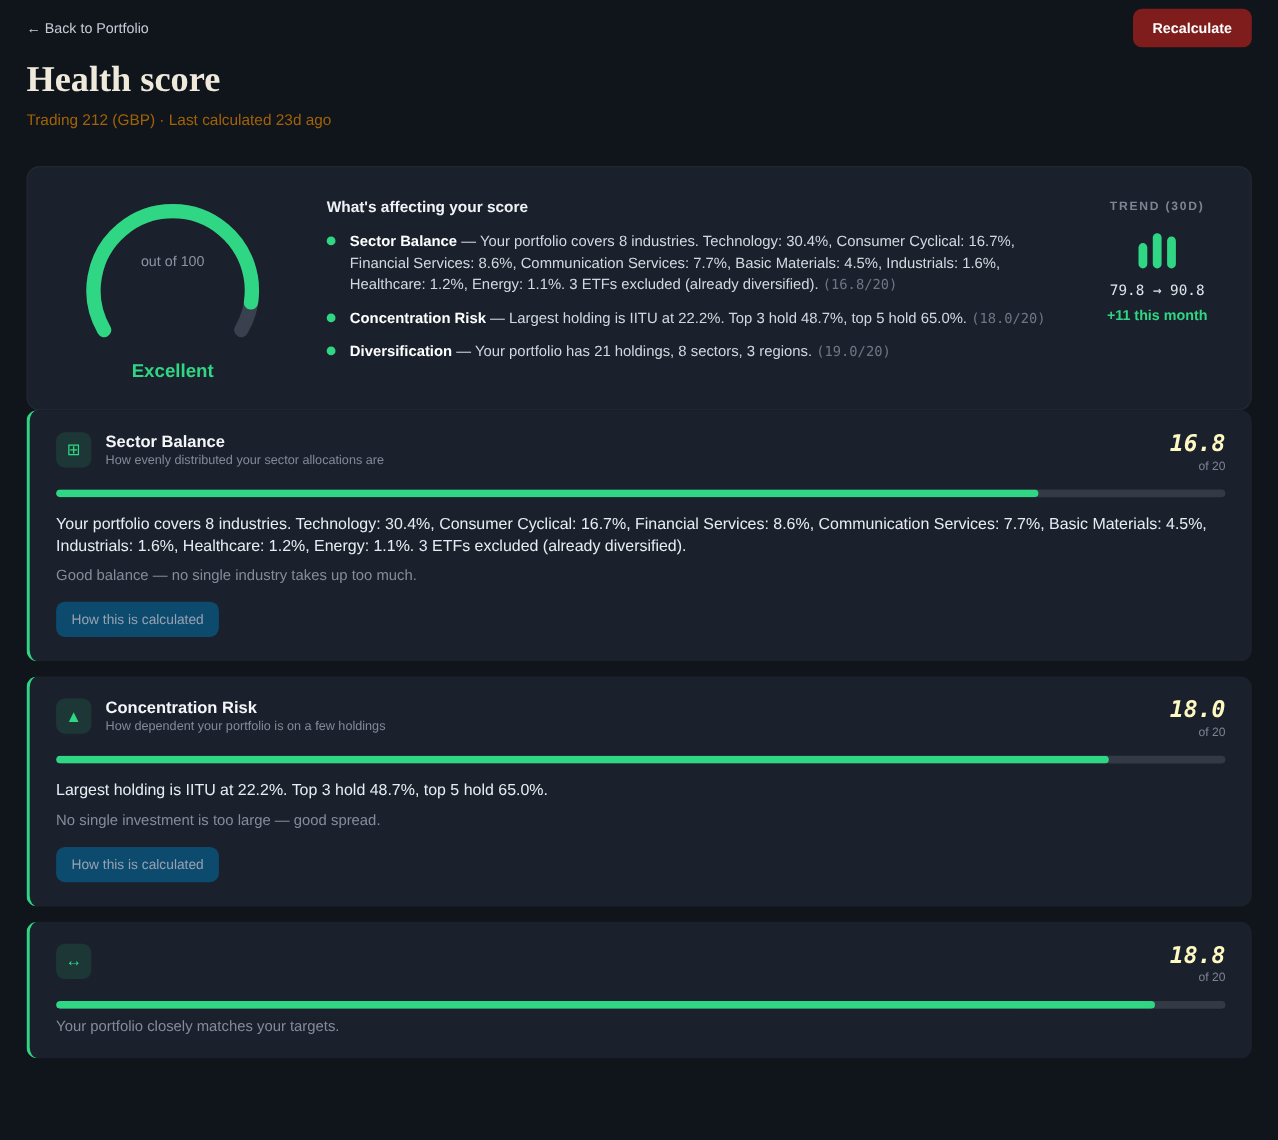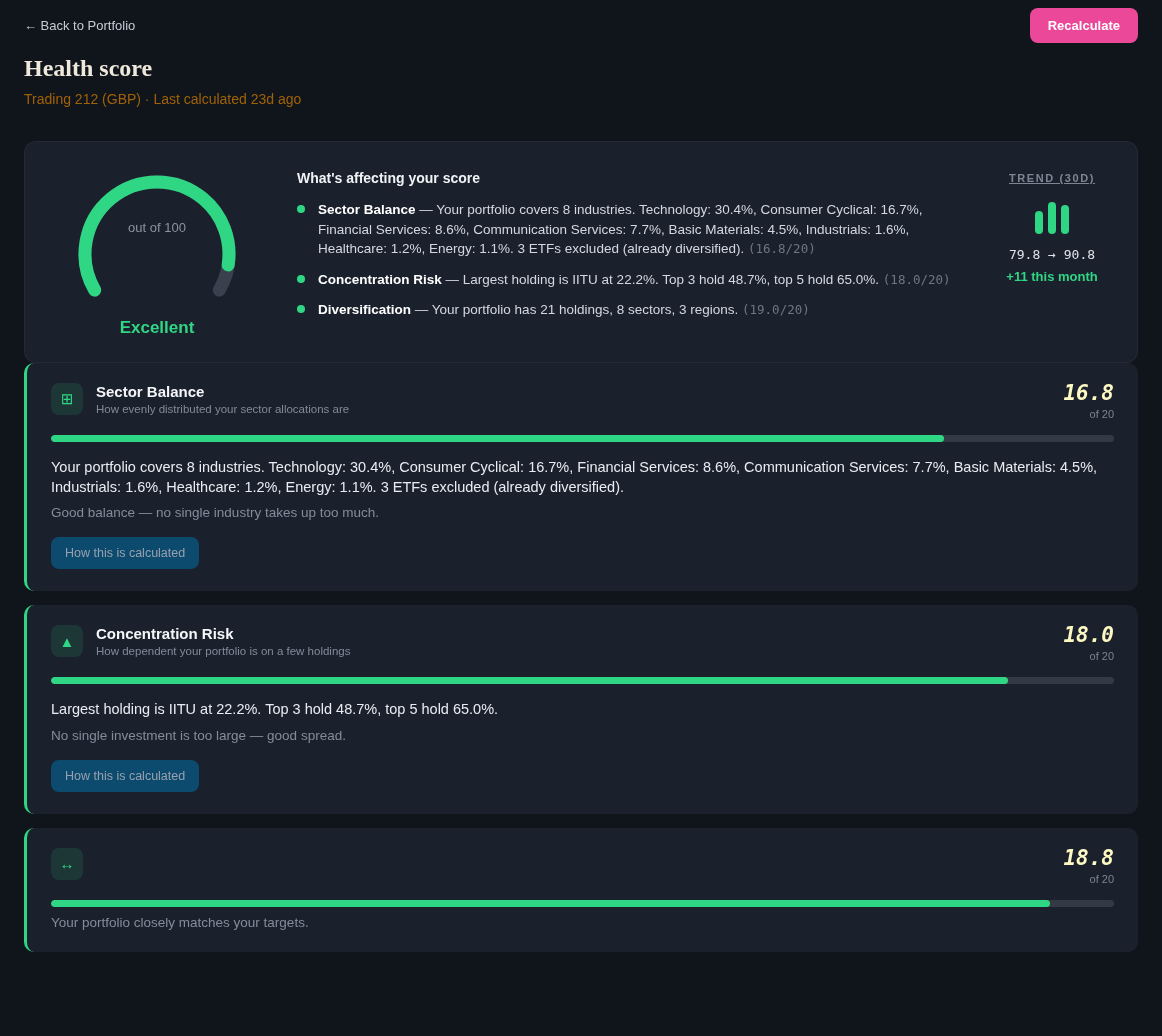--- a/index.html
+++ b/index.html
@@ -8,28 +8,28 @@
     width:1162px; height:1036px; overflow:hidden;
     background:#10141b; color:#e6eaf1;
     font-family:"Liberation Sans", sans-serif;
   }
   .page { padding:0 24px; }
 
   
   .topbar { display:flex; justify-content:space-between; align-items:center; padding-top:8px; }
   .back { color:#c6ccd7; font-size:13px; text-decoration:none; cursor:pointer; }
   .recalc {
-    background:#ec4899; color:#ffffff; border:none; border-radius:8px;
+    background:#7f1d1d; color:#ffffff; border:none; border-radius:8px;
     padding:10px 18px; font-size:13px; font-weight:700; cursor:pointer;
     font-family:"Liberation Sans", sans-serif;
   }
 
   h1.title {
     font-family:"Liberation Serif","DejaVu Serif",serif;
-    font-weight:600; font-size:24px; color:#efe9dc; margin:12px 0 0;
+    font-weight:600; font-size:33px; color:#efe9dc; margin:12px 0 0;
   }
   .pagesub { color:#a16207; font-size:14px; margin-top:9px; }
 
   
   .summary-card {
     display:flex; gap:34px;
     background:#1b212c; border:1px solid rgba(255,255,255,0.045);
     border-radius:12px; padding:24px 26px; margin-top:34px;
   }
   .gauge-col { width:212px; flex:none; text-align:center; }
@@ -42,21 +42,21 @@
 
   .factors-col { flex:1; min-width:0; }
   .factors-col h3 { font-size:14px; margin:4px 0 14px; color:#f0f2f6; }
   ul.factors { list-style:none; margin:0; padding:0; }
   .factor { display:flex; gap:13px; margin-bottom:11px; font-size:13.5px; line-height:1.45; color:#d3d8e0; }
   .dot { width:8px; height:8px; border-radius:50%; background:#2fd683; margin-top:5px; flex:none; }
   .f-name { color:#ffffff; font-weight:700; }
   .f-score { color:#6e7685; font-size:12.5px; font-family:"DejaVu Sans Mono",monospace; }
 
   .trend-col { width:118px; flex:none; text-align:center; padding-top:6px; }
-  .trend-label { font-size:11px; font-weight:700; letter-spacing:1.6px; color:#7e8694;text-decoration:underline; }
+  .trend-label { font-size:11px; font-weight:700; letter-spacing:1.6px; color:#7e8694; }
   .trend-bars { display:flex; align-items:flex-end; justify-content:center; gap:5px; height:34px; margin-top:16px; }
   .tbar { width:8px; background:#2fd683; border-radius:4px; }
   .trend-range { font-family:"DejaVu Sans Mono",monospace; font-size:13px; color:#dfe3ea; margin-top:13px; }
   .trend-delta { color:#2fd683; font-size:13px; font-weight:600; margin-top:7px; }
 
   
   h2.breakdown-heading { font-size:17px; font-weight:700; color:#f2f4f8; margin:34px 0 18px; }
   .card {
     background:#1b212c; border-left:3px solid #2fd683; border-radius:10px;
     padding:20px 24px 22px; margin-bottom:14px;

